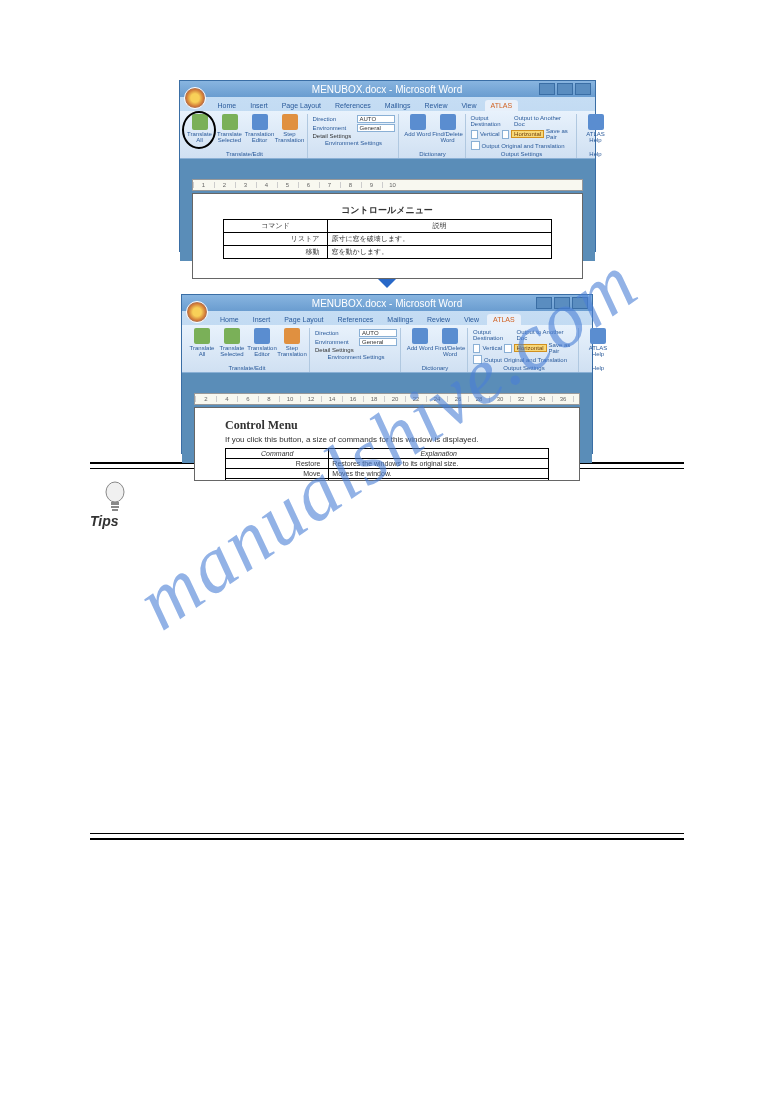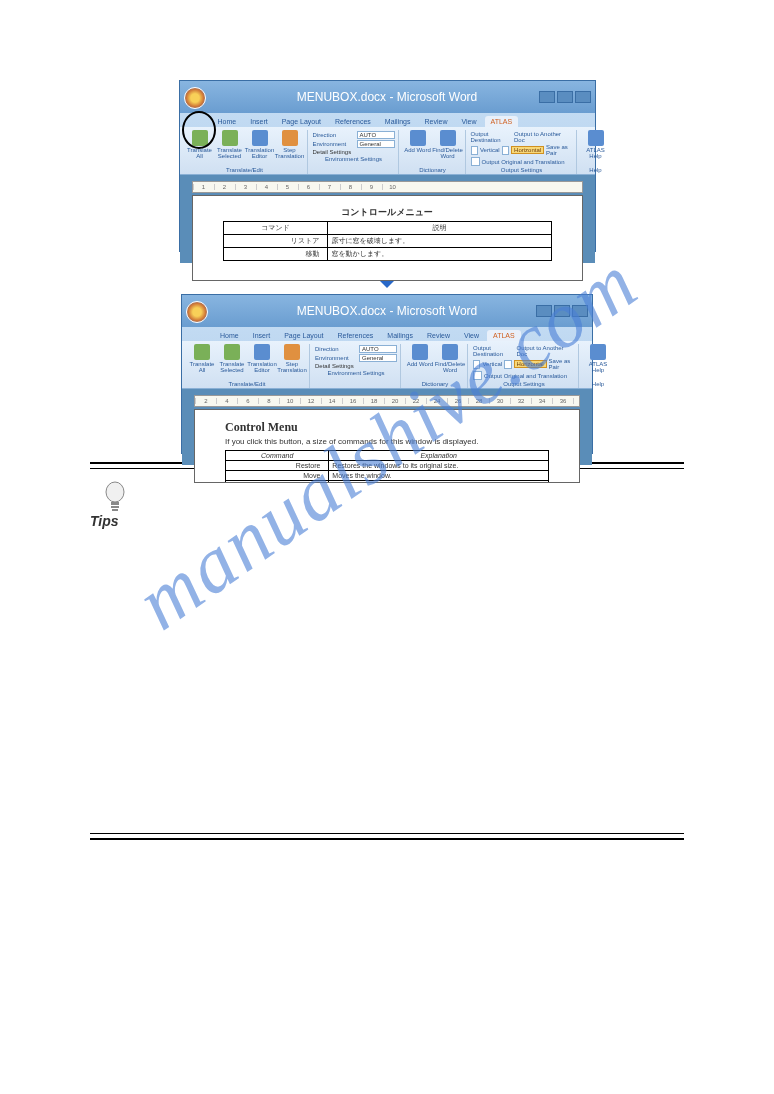--- a/index.html
+++ b/index.html
@@ -3,21 +3,21 @@
 <meta charset="utf-8">
 <style>
 body{margin:0;background:#fff;font-family:Arial,sans-serif;font-size:10px;color:#333;width:774px}
 .page{padding:80px 90px 40px}
 .hr{border:0;border-top:2px solid #000;margin:4px 0}
 .hr.thin{border-top:1px solid #000}
 .watermark{position:absolute;left:50%;top:50%;transform:translate(-50%,-50%) rotate(-35deg);font-size:80px;color:#4a7fd6;opacity:0.6;font-style:italic;font-weight:500;letter-spacing:2px;z-index:10;pointer-events:none;font-family:'Times New Roman',serif}
 .wordwin{border:1px solid #3a6ea5;background:linear-gradient(#c8dff5,#aac9e8);position:relative;margin:0 auto 8px;font-size:8px}
 .wordwin.small{width:415px;height:170px}
 .wordwin.big{width:410px;height:158px}
-.titlebar{height:32px;background:linear-gradient(#88b5e0,#6a9dd0);display:flex;align-items:center;justify-content:center;color:#fff;font-size:12px;position:relative}
+.titlebar{height:16px;background:linear-gradient(#88b5e0,#6a9dd0);display:flex;align-items:center;justify-content:center;color:#fff;font-size:10px;position:relative}
 .titlebar .wc{position:absolute;right:4px;display:flex;gap:2px}
 .titlebar .wc span{display:inline-block;width:14px;height:10px;background:#5a8dc0;border:1px solid #3a6ea5}
 .office-btn{width:20px;height:20px;border-radius:50%;background:radial-gradient(circle,#f8d058 30%,#d07838 60%,#3868b8);position:absolute;left:4px;top:6px;z-index:2;border:1px solid #fff}
 .tabstrip{height:14px;display:flex;align-items:flex-end;padding-left:32px;gap:2px;font-size:7px}
 .tab{padding:2px 6px;color:#2a5a9a}
 .tab.active{background:#e8f0fa;border-radius:3px 3px 0 0;color:#d06020}
 .ribbon{background:linear-gradient(#e8f2fc,#d0e0f2);border-bottom:1px solid #8ab0d5;display:flex;padding:3px 3px 0;gap:2px;height:44px}
 .rgroup{border-right:1px solid #b0c8e0;padding:0 3px;display:flex;flex-direction:column;align-items:center;font-size:6px}
 .rgroup .btns{display:flex;gap:2px;flex:1;align-items:flex-start}
 .rbtn{display:flex;flex-direction:column;align-items:center;width:28px;font-size:6px;color:#2a5a9a;text-align:center;line-height:1}
@@ -26,21 +26,21 @@
 .rbtn .ic.or{background:#e09040}
 .grplabel{color:#2a5a9a;font-size:6px;padding:1px 0}
 .envset{display:flex;flex-direction:column;gap:1px;font-size:6px;padding-top:1px}
 .envrow{display:flex;align-items:center;gap:2px}
 .envrow .lbl{width:42px;color:#2a5a9a}
 .envrow .val{background:#fff;border:1px solid #8ab0d5;padding:0 2px;width:32px}
 .outset{display:flex;flex-direction:column;gap:1px;font-size:6px;padding-top:1px}
 .outrow{display:flex;align-items:center;gap:2px;color:#2a5a9a}
 .chk{width:7px;height:7px;border:1px solid #8ab0d5;background:#fff;display:inline-block}
 .pill{padding:0 2px;border:1px solid #d09020;background:#f8d878;color:#704010}
-.docarea{background:#5a8db8;padding:6px 12px 0;height:calc(100% - 88px);position:relative}
+.docarea{background:#5a8db8;padding:20px 12px 0;height:calc(100% - 88px);position:relative}
 .ruler{height:10px;background:#f8f8f0;border:1px solid #999;margin-bottom:2px;font-size:6px;display:flex;align-items:center;overflow:hidden}
 .ruler span{flex:0 0 20px;text-align:center;color:#666;border-left:1px solid #ccc}
 .docpage{background:#fff;border:1px solid #666;padding:8px 30px;height:calc(100% - 14px);overflow:hidden}
 .doctitle{font-family:Liberation Serif, serif;font-size:12px;font-weight:bold;text-align:left;margin:2px 0}
 .docsub{font-size:8px;margin:2px 0 4px}
 .doctable{border-collapse:collapse;width:100%;font-size:7px}
 .doctable td,.doctable th{border:1px solid #000;padding:1px 3px;text-align:left}
 .doctable th{text-align:center;font-weight:normal}
 .doctable .c1{width:32%;text-align:right;padding-right:8px}
 .arrow{text-align:center;margin:4px 0}

